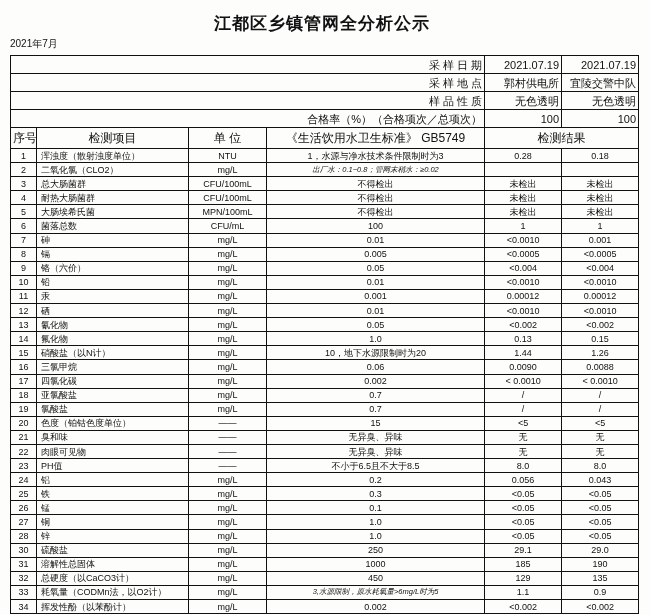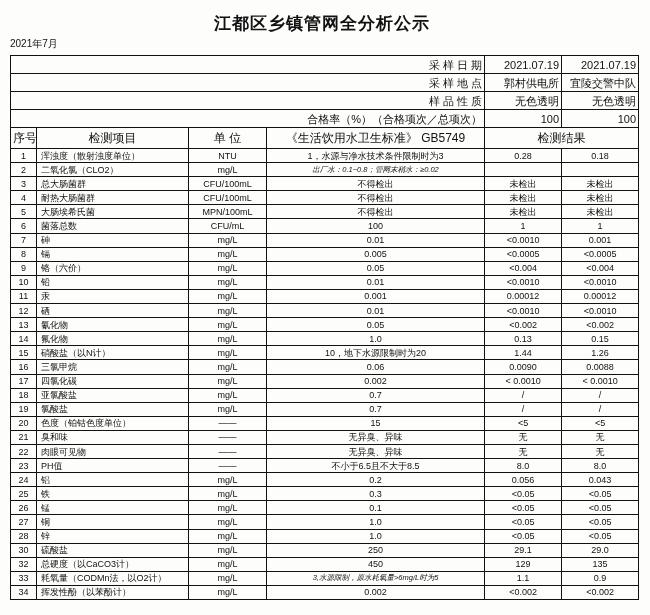--- a/index.html
+++ b/index.html
@@ -326,20 +326,28 @@
         </tr>
         <tr>
           <td class="">30</td>
           <td class="left">硫酸盐</td>
           <td class="">mg/L</td>
           <td class="">250</td>
           <td class="">29.1</td>
           <td class="">29.0</td>
         </tr>
         <tr>
+          <td class="">31</td>
+          <td class="left">溶解性总固体</td>
+          <td class="">mg/L</td>
+          <td class="">1000</td>
+          <td class="">185</td>
+          <td class="">190</td>
+        </tr>
+        <tr>
           <td class="">32</td>
           <td class="left">总硬度（以CaCO3计）</td>
           <td class="">mg/L</td>
           <td class="">450</td>
           <td class="">129</td>
           <td class="">135</td>
         </tr>
         <tr>
           <td class="">33</td>
           <td class="left">耗氧量（CODMn法，以O2计）</td>

